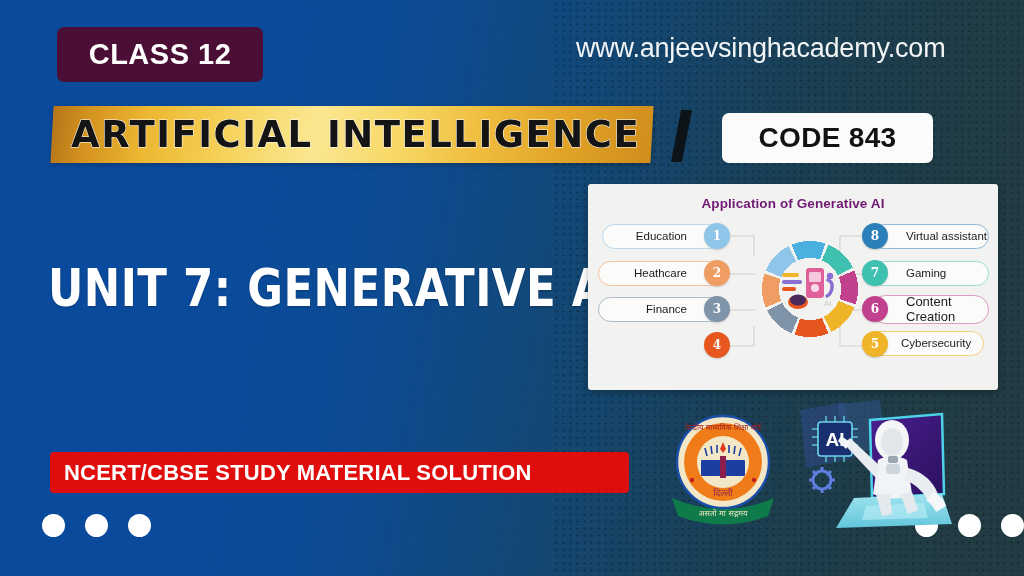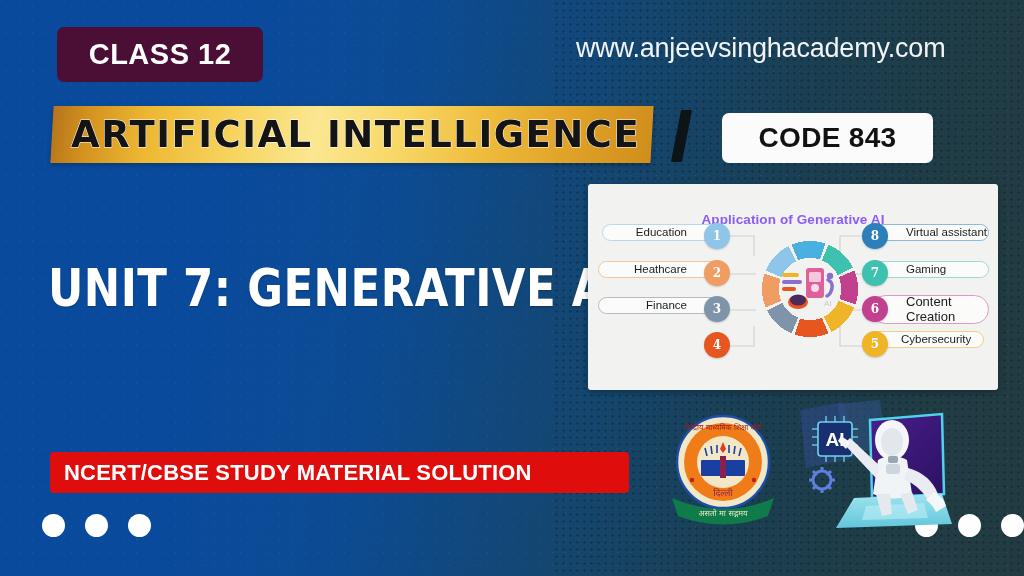--- a/index.html
+++ b/index.html
@@ -136,28 +136,28 @@
   
   #infographic {
     position:absolute; left:588px; top:184px;
     width:410px; height:206px;
     background:#f2f2f0;
     border-radius:3px;
     box-shadow:0 2px 6px rgba(0,0,0,.3);
     overflow:hidden;
   }
   #info-title {
-    position:absolute; left:0; right:0; top:28px;
+    position:absolute; left:0; right:0; top:12px;
     text-align:center;
-    font-size:13.5px; font-weight:bold; color:#8b5cf6;
+    font-size:13.5px; font-weight:bold; color:#701a75;
     letter-spacing:.1px;
   }
   .pill {
     position:absolute;
-    height:17px;
+    height:25px;
     border-radius:13px;
     background:#fbfbfa;
     display:flex; align-items:center;
     font-size:11.5px; color:#1b1c1e;
     line-height:1.05;
   }
   .pill.left  { justify-content:flex-end; padding-right:34px; text-align:right; }
   .pill.right { justify-content:flex-start; padding-left:34px; text-align:left; }
   .pill.two-line { height:29px; border-radius:15px; }
   .num {

